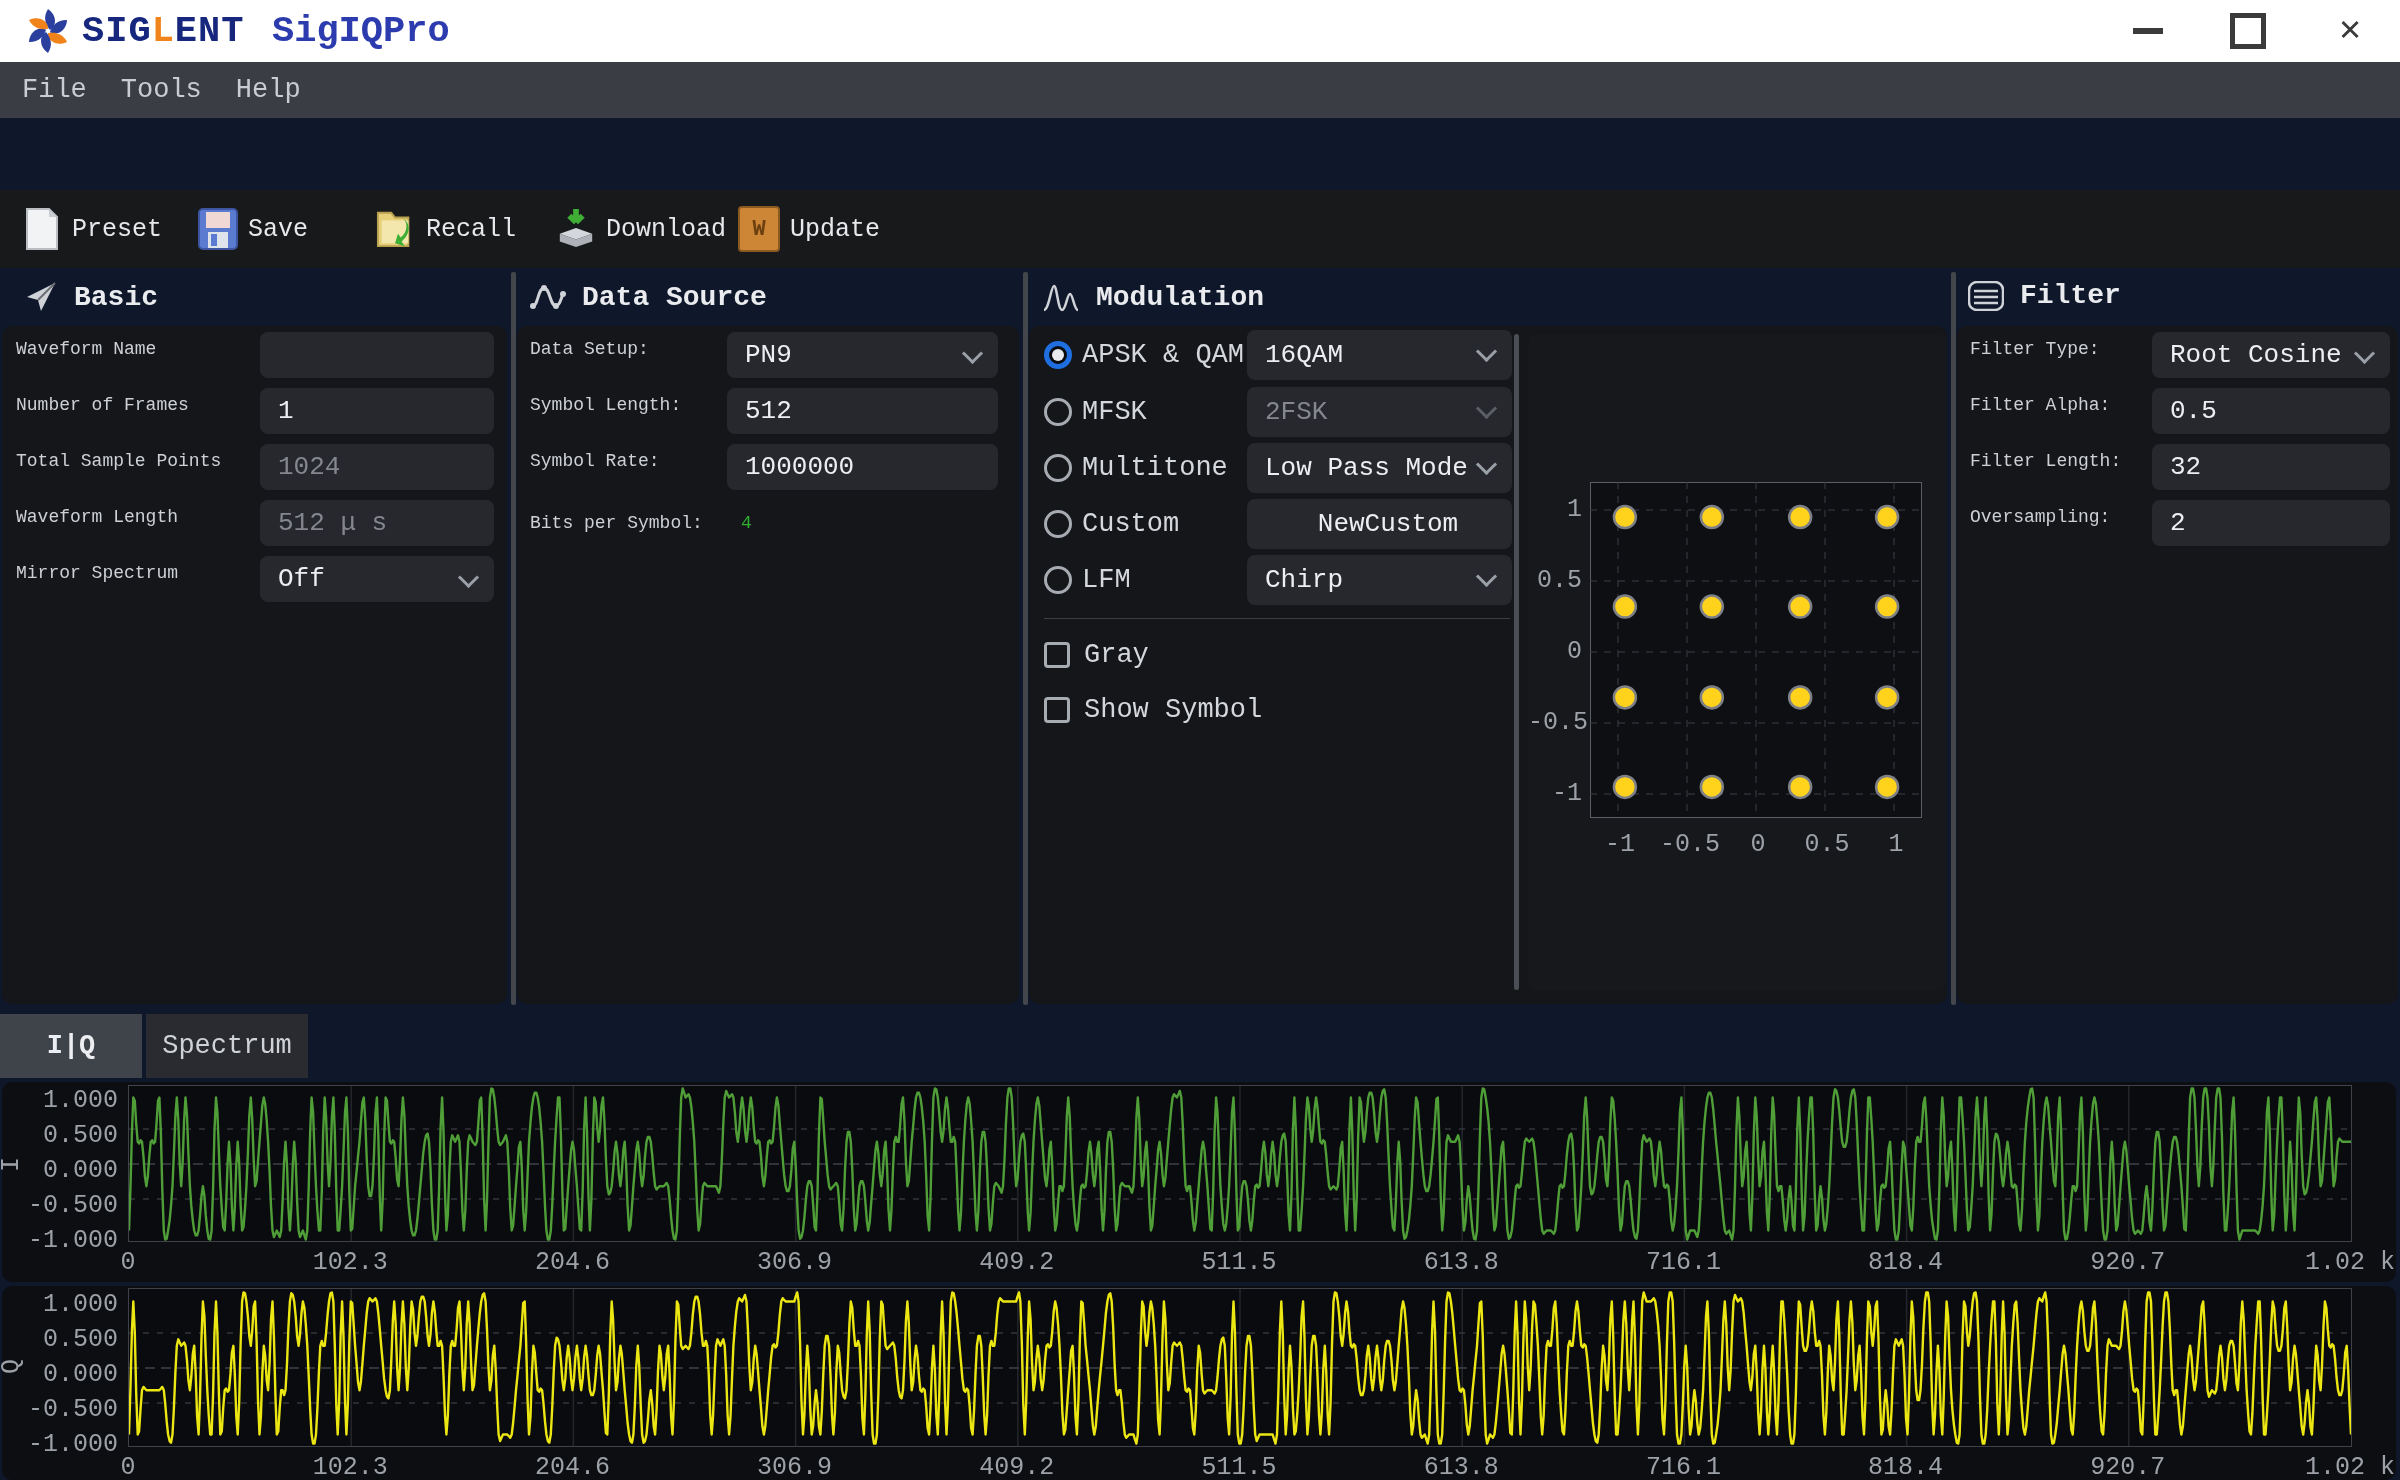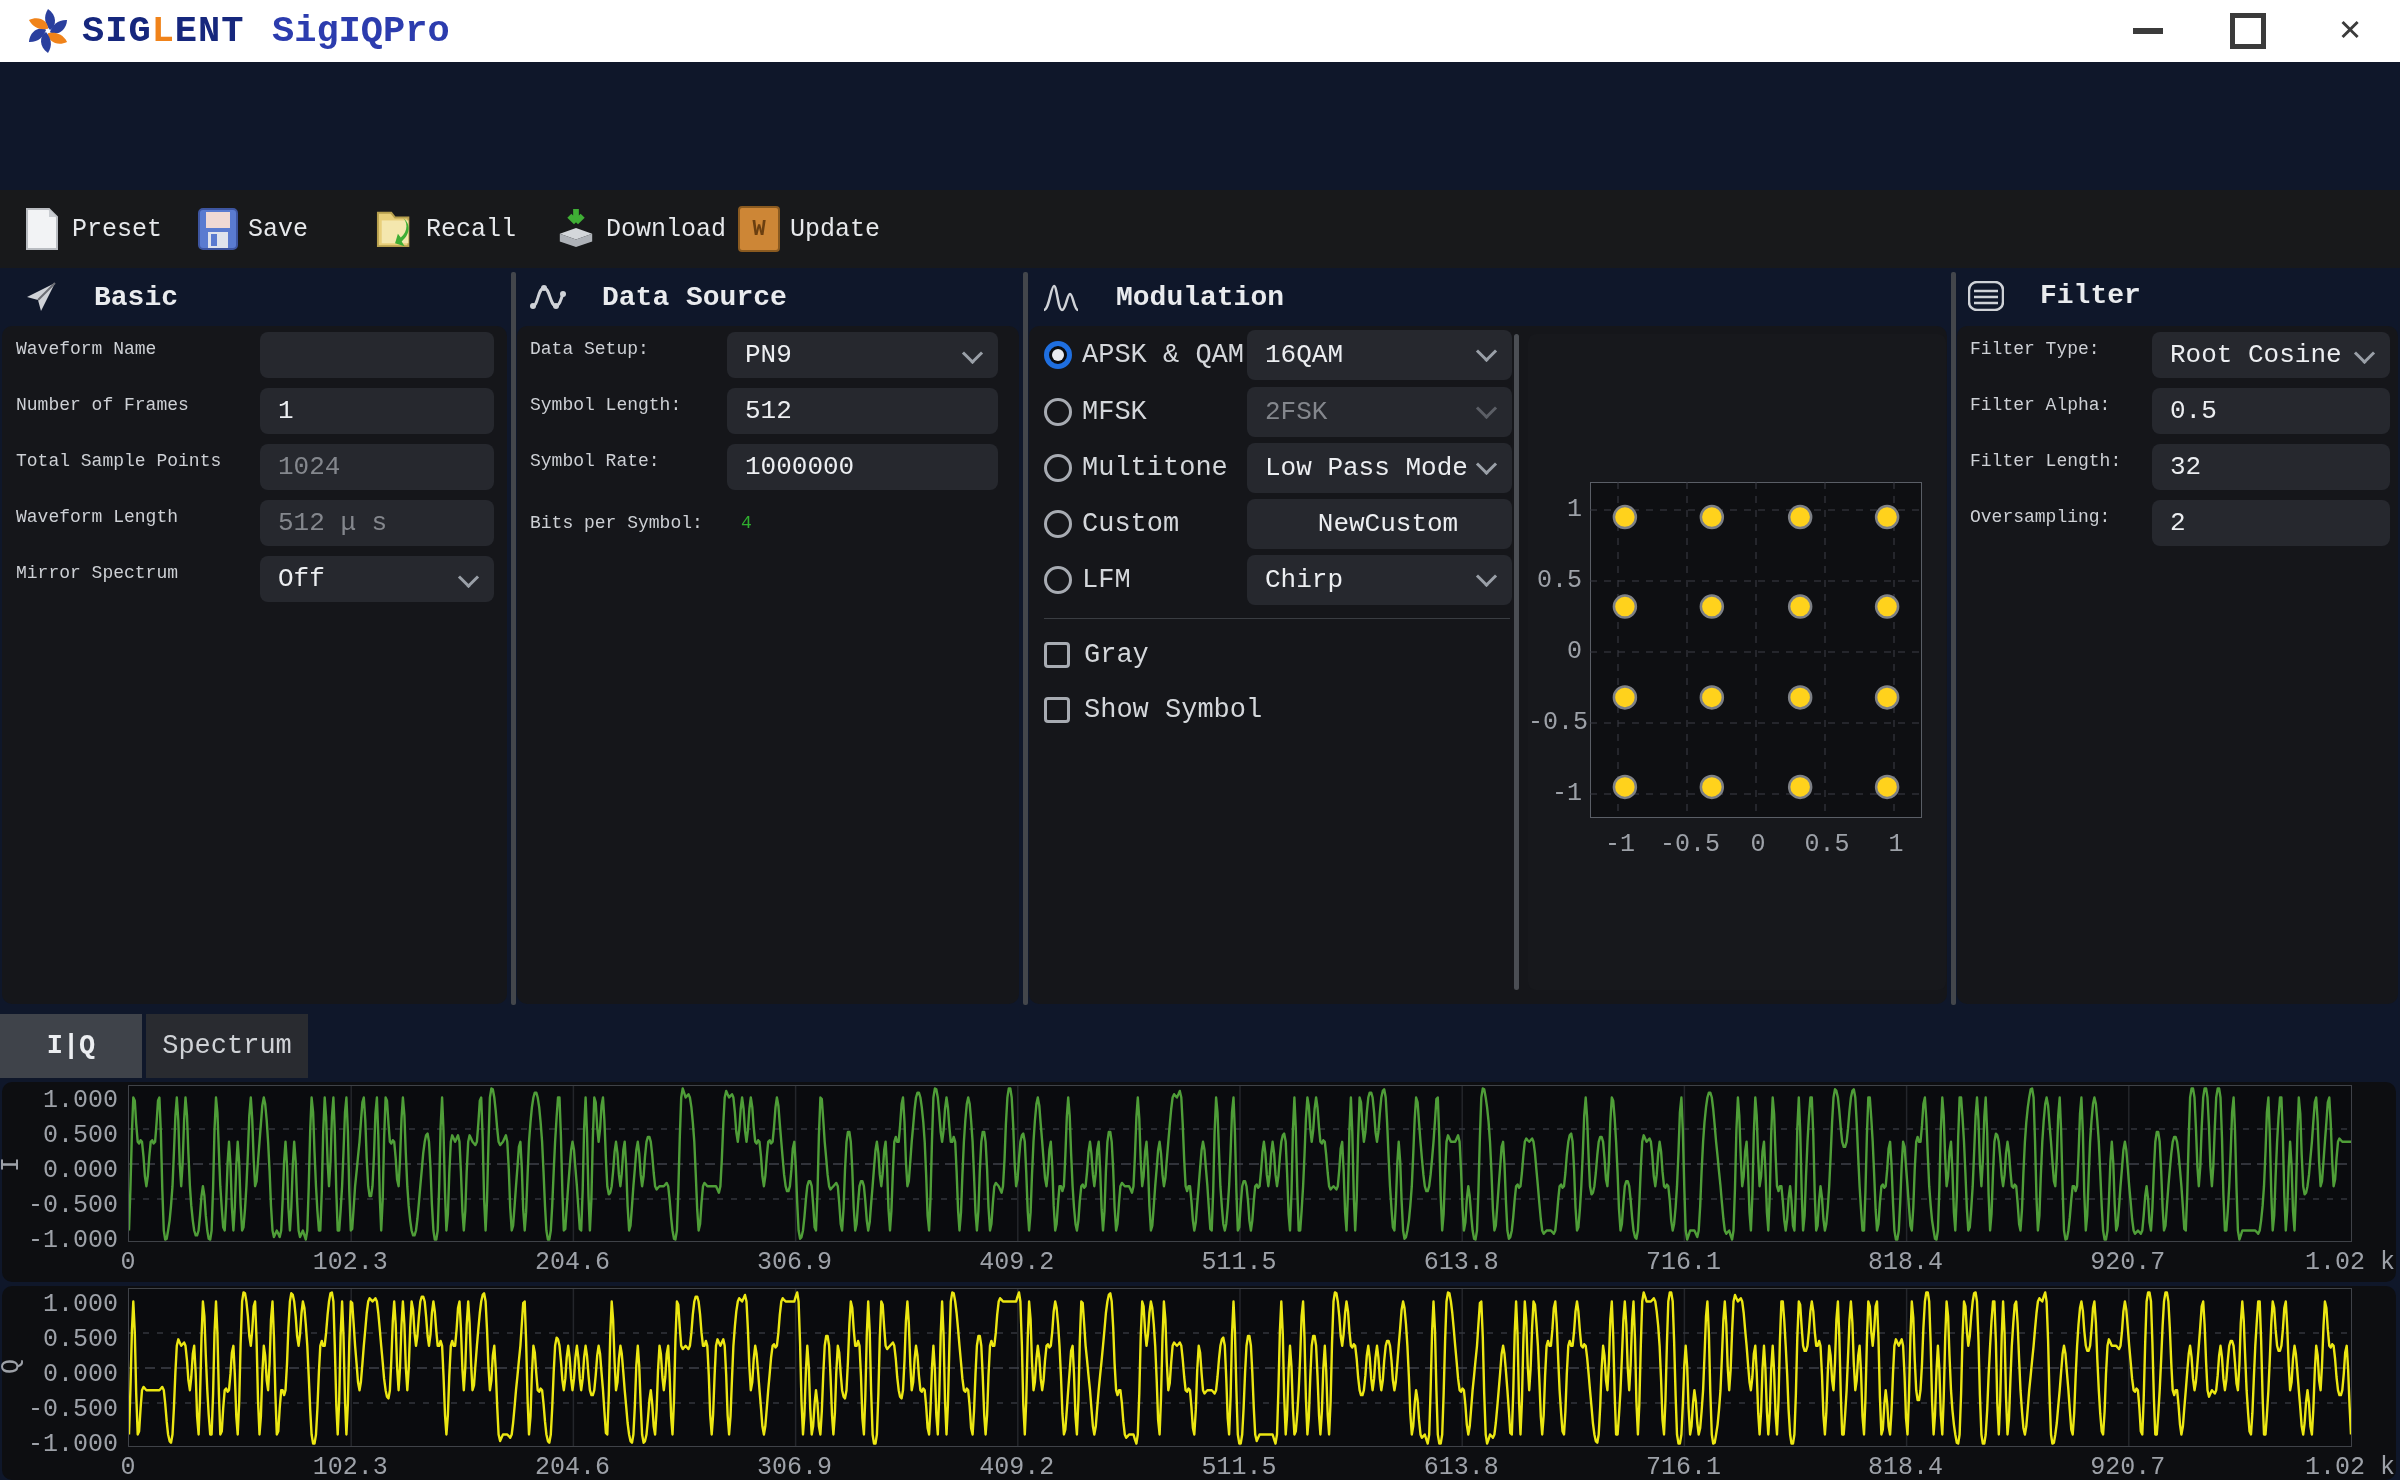--- a/index.html
+++ b/index.html
@@ -26,21 +26,21 @@
   .addtab{position:absolute;left:224px;top:14px;width:44px;height:44px;display:flex;align-items:center;justify-content:center;
           font-size:36px;color:#ffffff;}
   
   .toolbar{position:absolute;left:0;top:190px;width:2400px;height:78px;background:#18191b;}
   .tbtn{position:absolute;top:0;height:78px;display:flex;align-items:center;gap:10px;}
   .tbtn .tblabel{font-size:25px;color:#e6e8eb;}
   .ticon{width:40px;height:44px;display:flex;align-items:center;justify-content:center;}
   
   .pbody{position:absolute;background:#15161a;border-radius:10px;}
   .phead{position:absolute;display:flex;align-items:center;gap:16px;}
-  .ptitle{font-size:28px;font-weight:600;color:#e9ebee;margin-left:20px;}
+  .ptitle{font-size:28px;font-weight:600;color:#e9ebee;}
   .splitter{position:absolute;width:5px;background:#43464b;border-radius:2px;}
   .field{position:absolute;height:46px;}
   .flabel{position:absolute;font-size:18px;color:#cdd0d5;top:7px;white-space:nowrap;}
   .ctl{position:absolute;height:46px;background:#26282e;border-radius:8px;font-size:26px;color:#eceef1;
        display:flex;align-items:center;padding-left:18px;box-sizing:border-box;}
   .ctl.center{justify-content:center;padding-left:17px;}
   .ctl.dim{color:#84878d;}
   .chev{position:absolute;right:18px;top:14px;width:12px;height:12px;border-right:3px solid #9aa0a8;
         border-bottom:3px solid #9aa0a8;transform:rotate(45deg);}
   .chev.dim{border-color:#5c5f66;}
@@ -87,20 +87,25 @@
         <div class="minbar"></div>
       </div>
     <div class="winbtn" style="left:2213px;">
         <div class="maxbox"></div>
       </div>
     <div class="winbtn" style="left:2315px;">
         <div class="closex">✕</div>
       </div>
   </div>
 
+  <div class="menubar">
+    <span class="menuitem">File</span>
+    <span class="menuitem">Tools</span>
+    <span class="menuitem">Help</span>
+  </div>
 
 
   <div class="toolbar">
     <div class="tbtn" style="left:22px;">
       <span class="ticon">
         <svg width="34" height="44" viewBox="0 0 34 44">
             <path d="M2 2 h22 l8 8 v32 h-30 z" fill="#f2f3f5" stroke="#b9bcc1" stroke-width="2"></path>
             <path d="M24 2 l8 8 h-8 z" fill="#c9ccd1"></path>
           </svg>
       </span>

